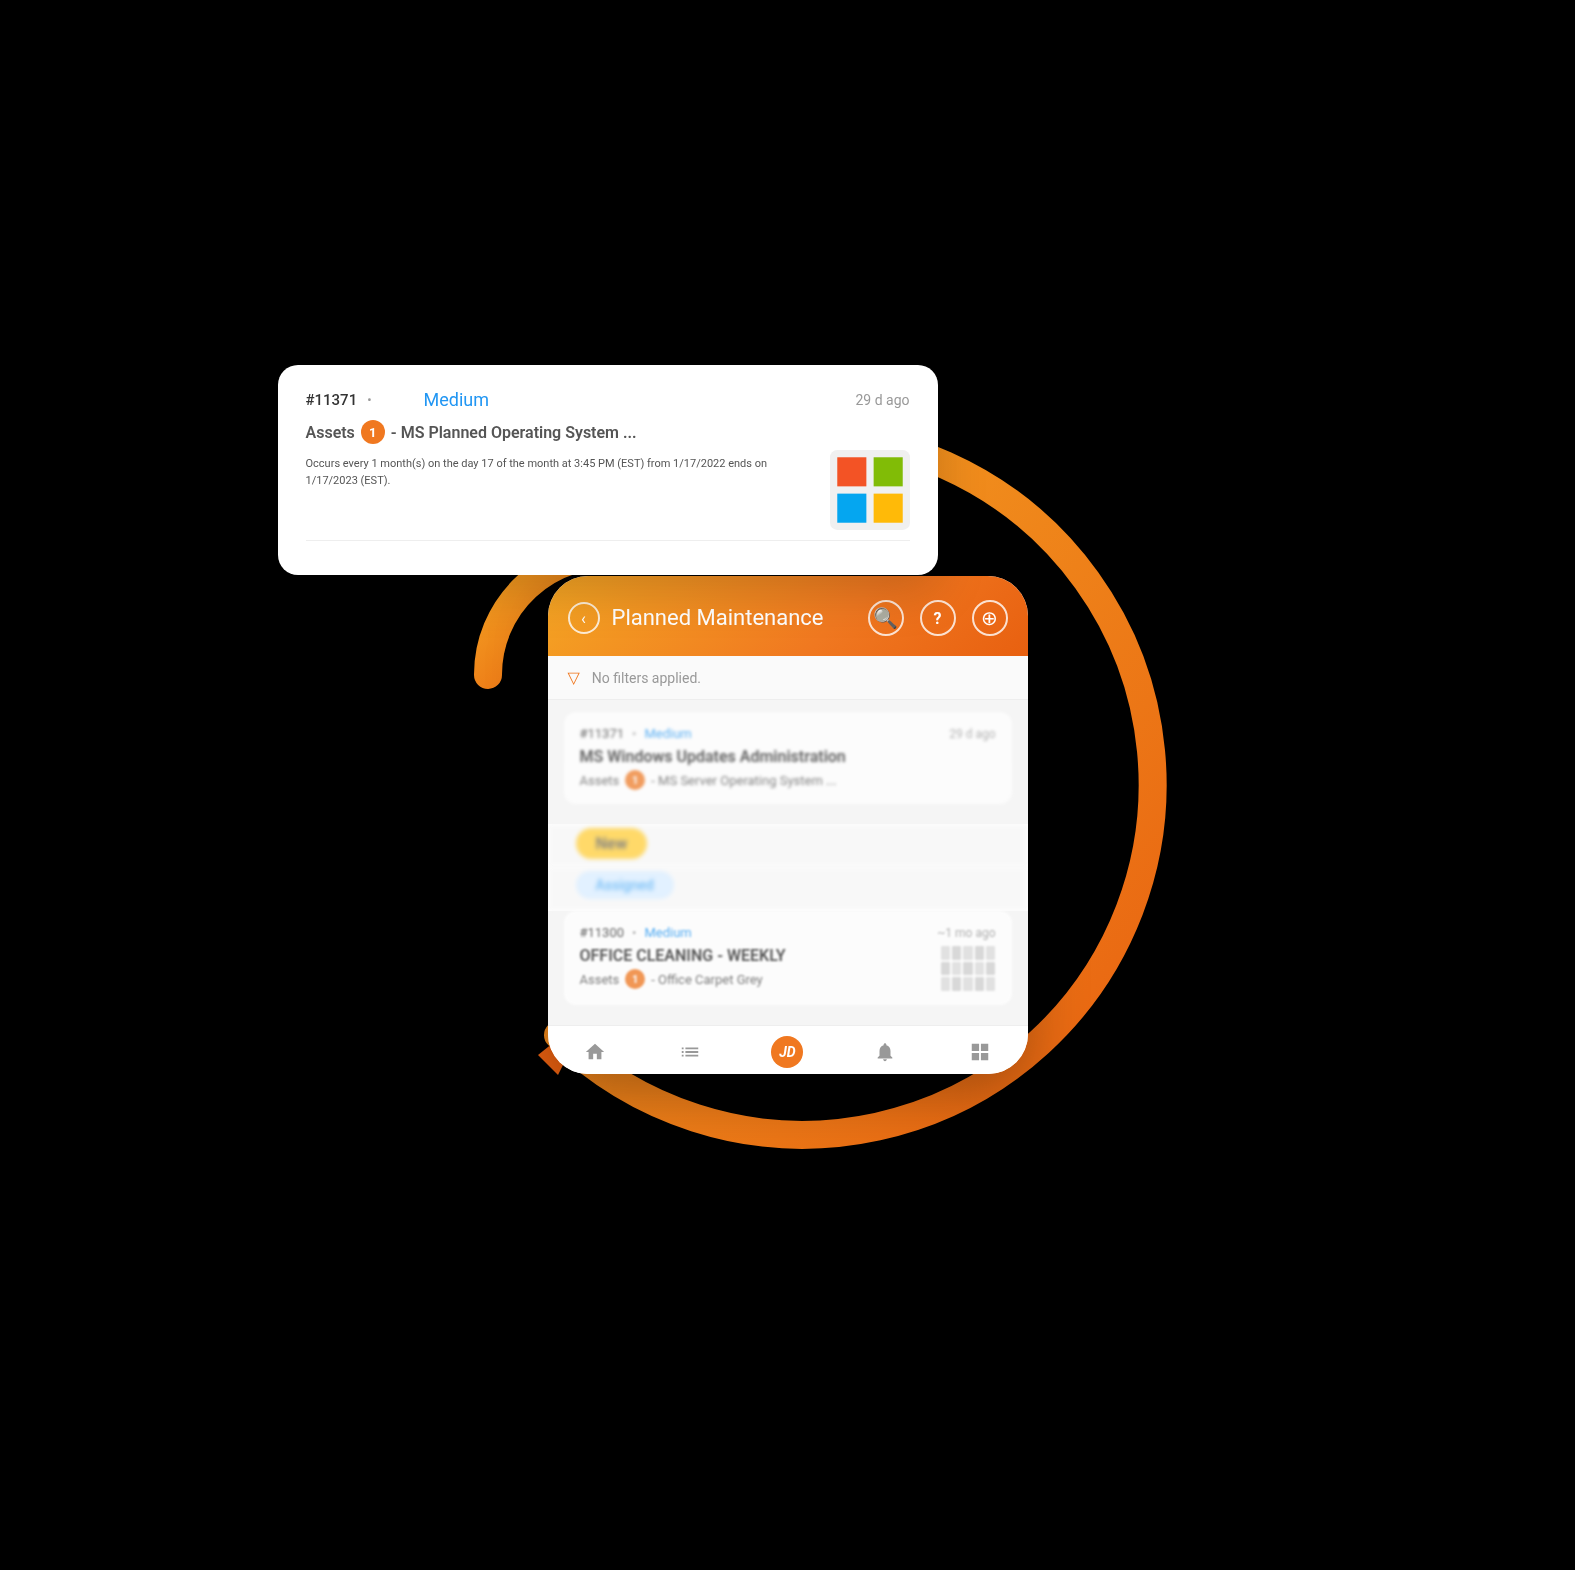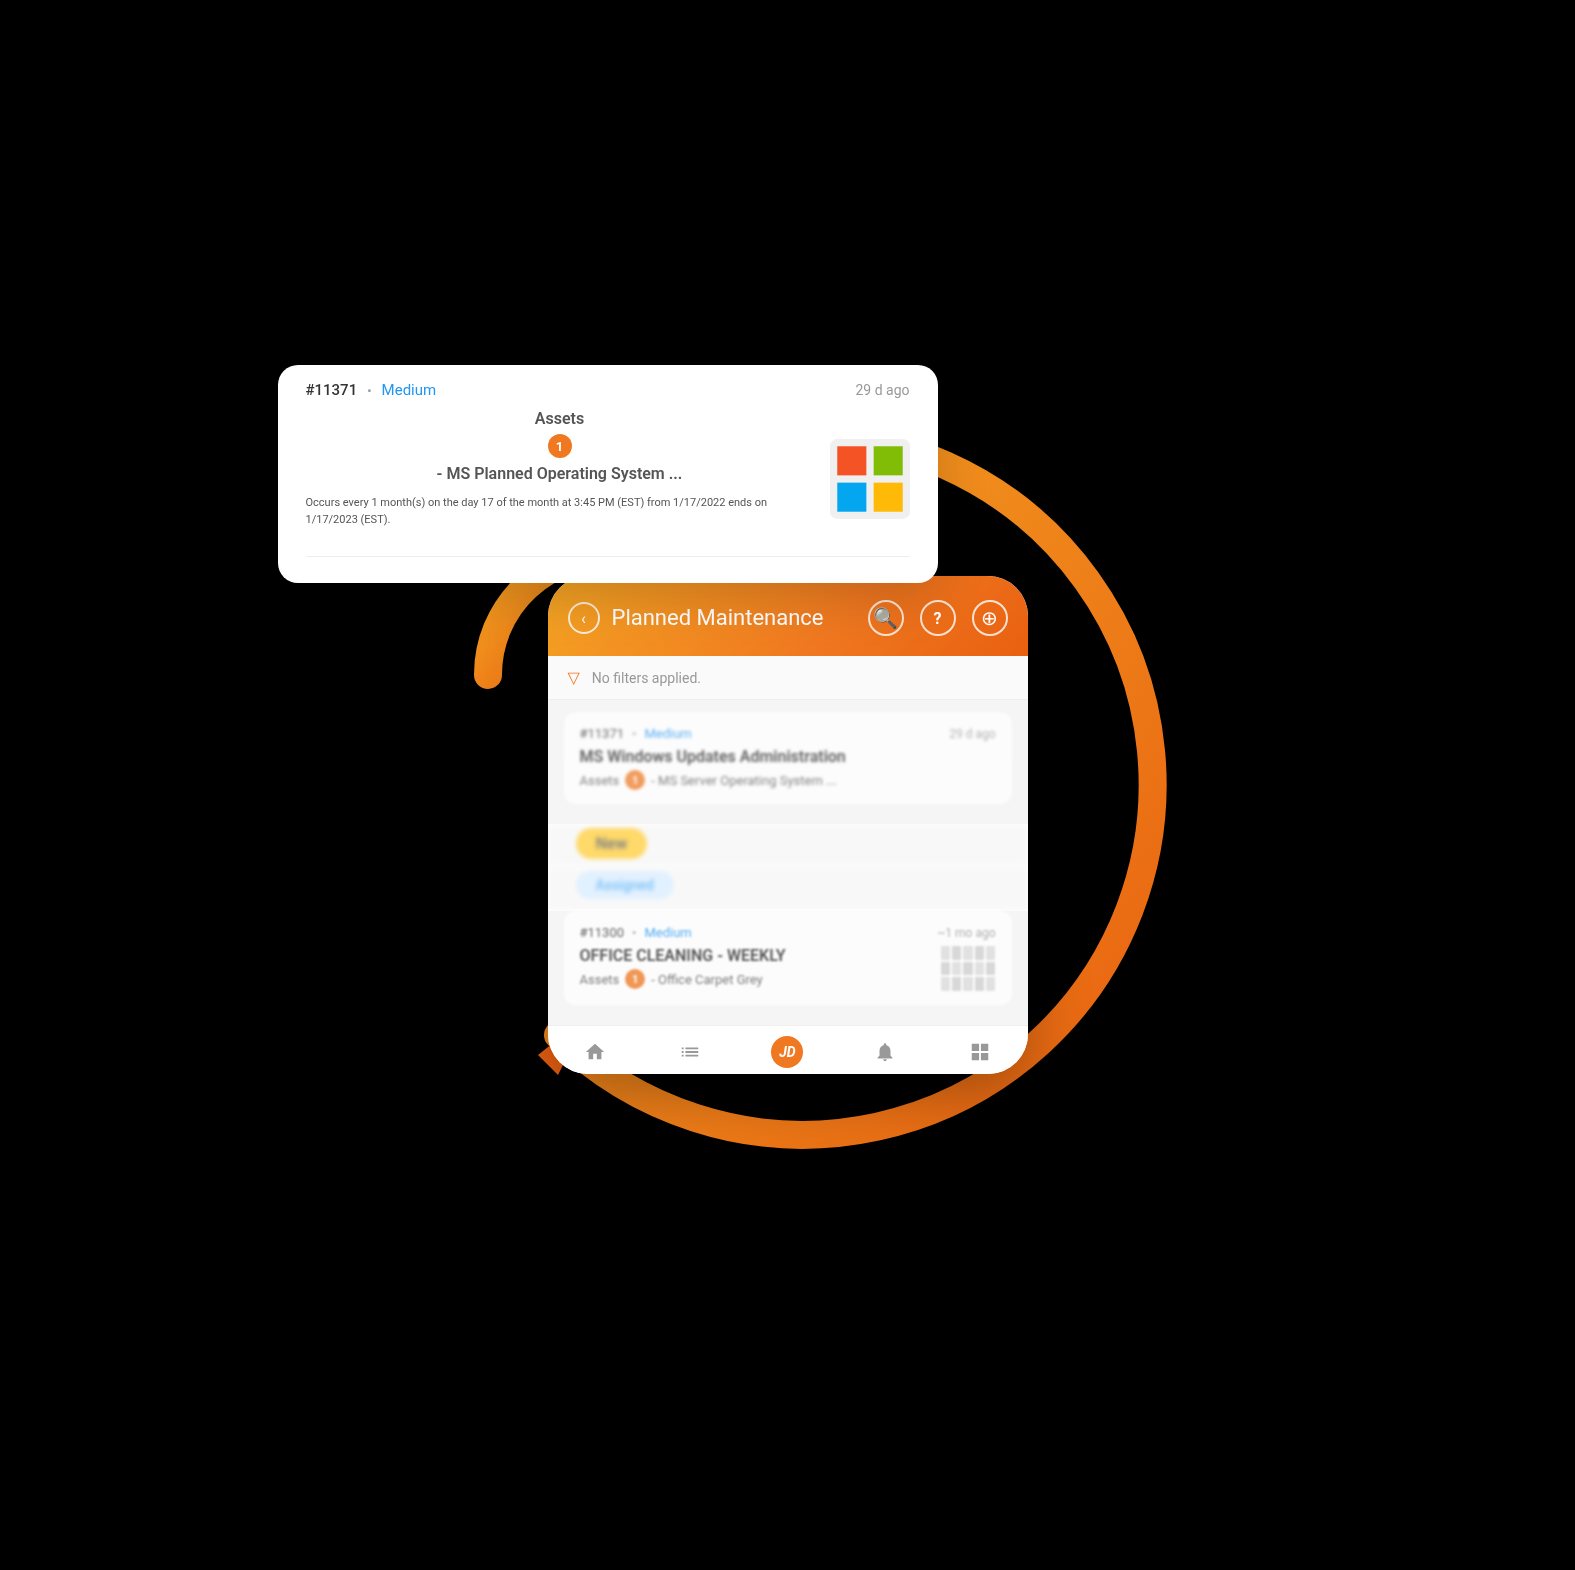--- a/index.html
+++ b/index.html
@@ -198,35 +198,36 @@
 
     
     .expanded-card {
       position: absolute;
       left: -60px;
       top: 280px;
       width: 660px;
       background: white;
       border-radius: 20px;
       box-shadow: 0 15px 50px rgba(0,0,0,0.18);
-      padding: 16px 28px;
+      padding: 24px 28px;
       z-index: 10;
     }
 
     .expanded-card .card-meta {
       margin-bottom: 10px;
     }
 
     .expanded-card .card-id {
       font-size: 15px;
       font-weight: 500;
     }
 
     .expanded-card .priority-medium {
-      font-size: 15px;
+      font-size: 18px;
+      margin-left: 42px;
     }
 
     .expanded-card .time-ago {
       font-size: 14px;
     }
 
     .expanded-card .card-title {
       font-size: 26px;
       font-weight: 700;
       margin-bottom: 14px;
@@ -502,21 +503,21 @@
       <div class="card-meta-left">
         <span class="card-id">#11371</span>
         <span class="dot" style="color:#999;margin:0 2px;">•</span>
         <span class="priority-medium">Medium</span>
       </div>
       <span class="time-ago">29 d ago</span>
     </div>
 
     <div style="display:flex; align-items:flex-start; justify-content:space-between;">
       <div style="flex:1;">
-        <div class="card-assets" style="font-size:16px;font-weight:600;margin-bottom:12px;flex-direction:column;">
+        <div class="card-assets" style="font-size:16px;font-weight:600;margin-bottom:12px;">
           <span>Assets</span>
           <div class="assets-badge" style="width:24px;height:24px;font-size:13px;">1</div>
           <span>- MS Planned Operating System ...</span>
         </div>
         <div class="description-text">Occurs every 1 month(s) on the day 17 of the month at 3:45 PM (EST) from 1/17/2022 ends on 1/17/2023 (EST).</div>
       </div>
 
       <div style="margin-left:16px;margin-top:30px;width:80px;height:80px;flex-shrink:0;">
         <svg viewBox="0 0 88 88" xmlns="http://www.w3.org/2000/svg" width="80" height="80">
           <rect width="88" height="88" rx="8" fill="#f0f0f0"></rect>

